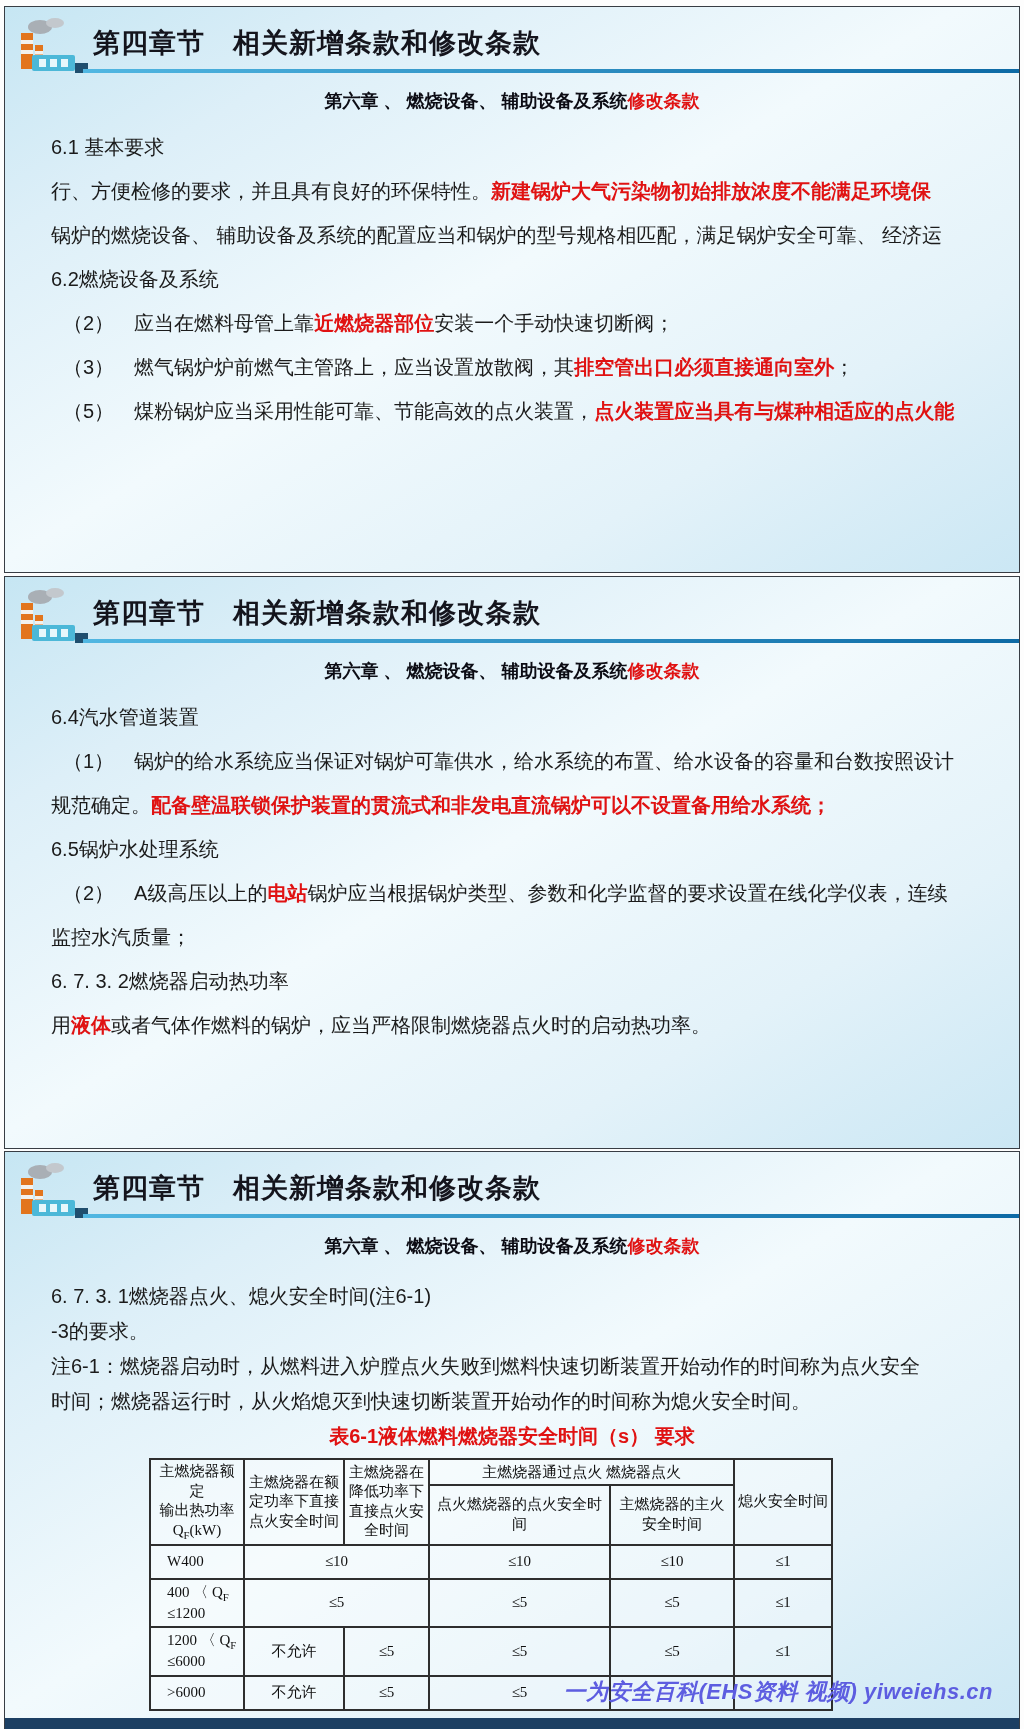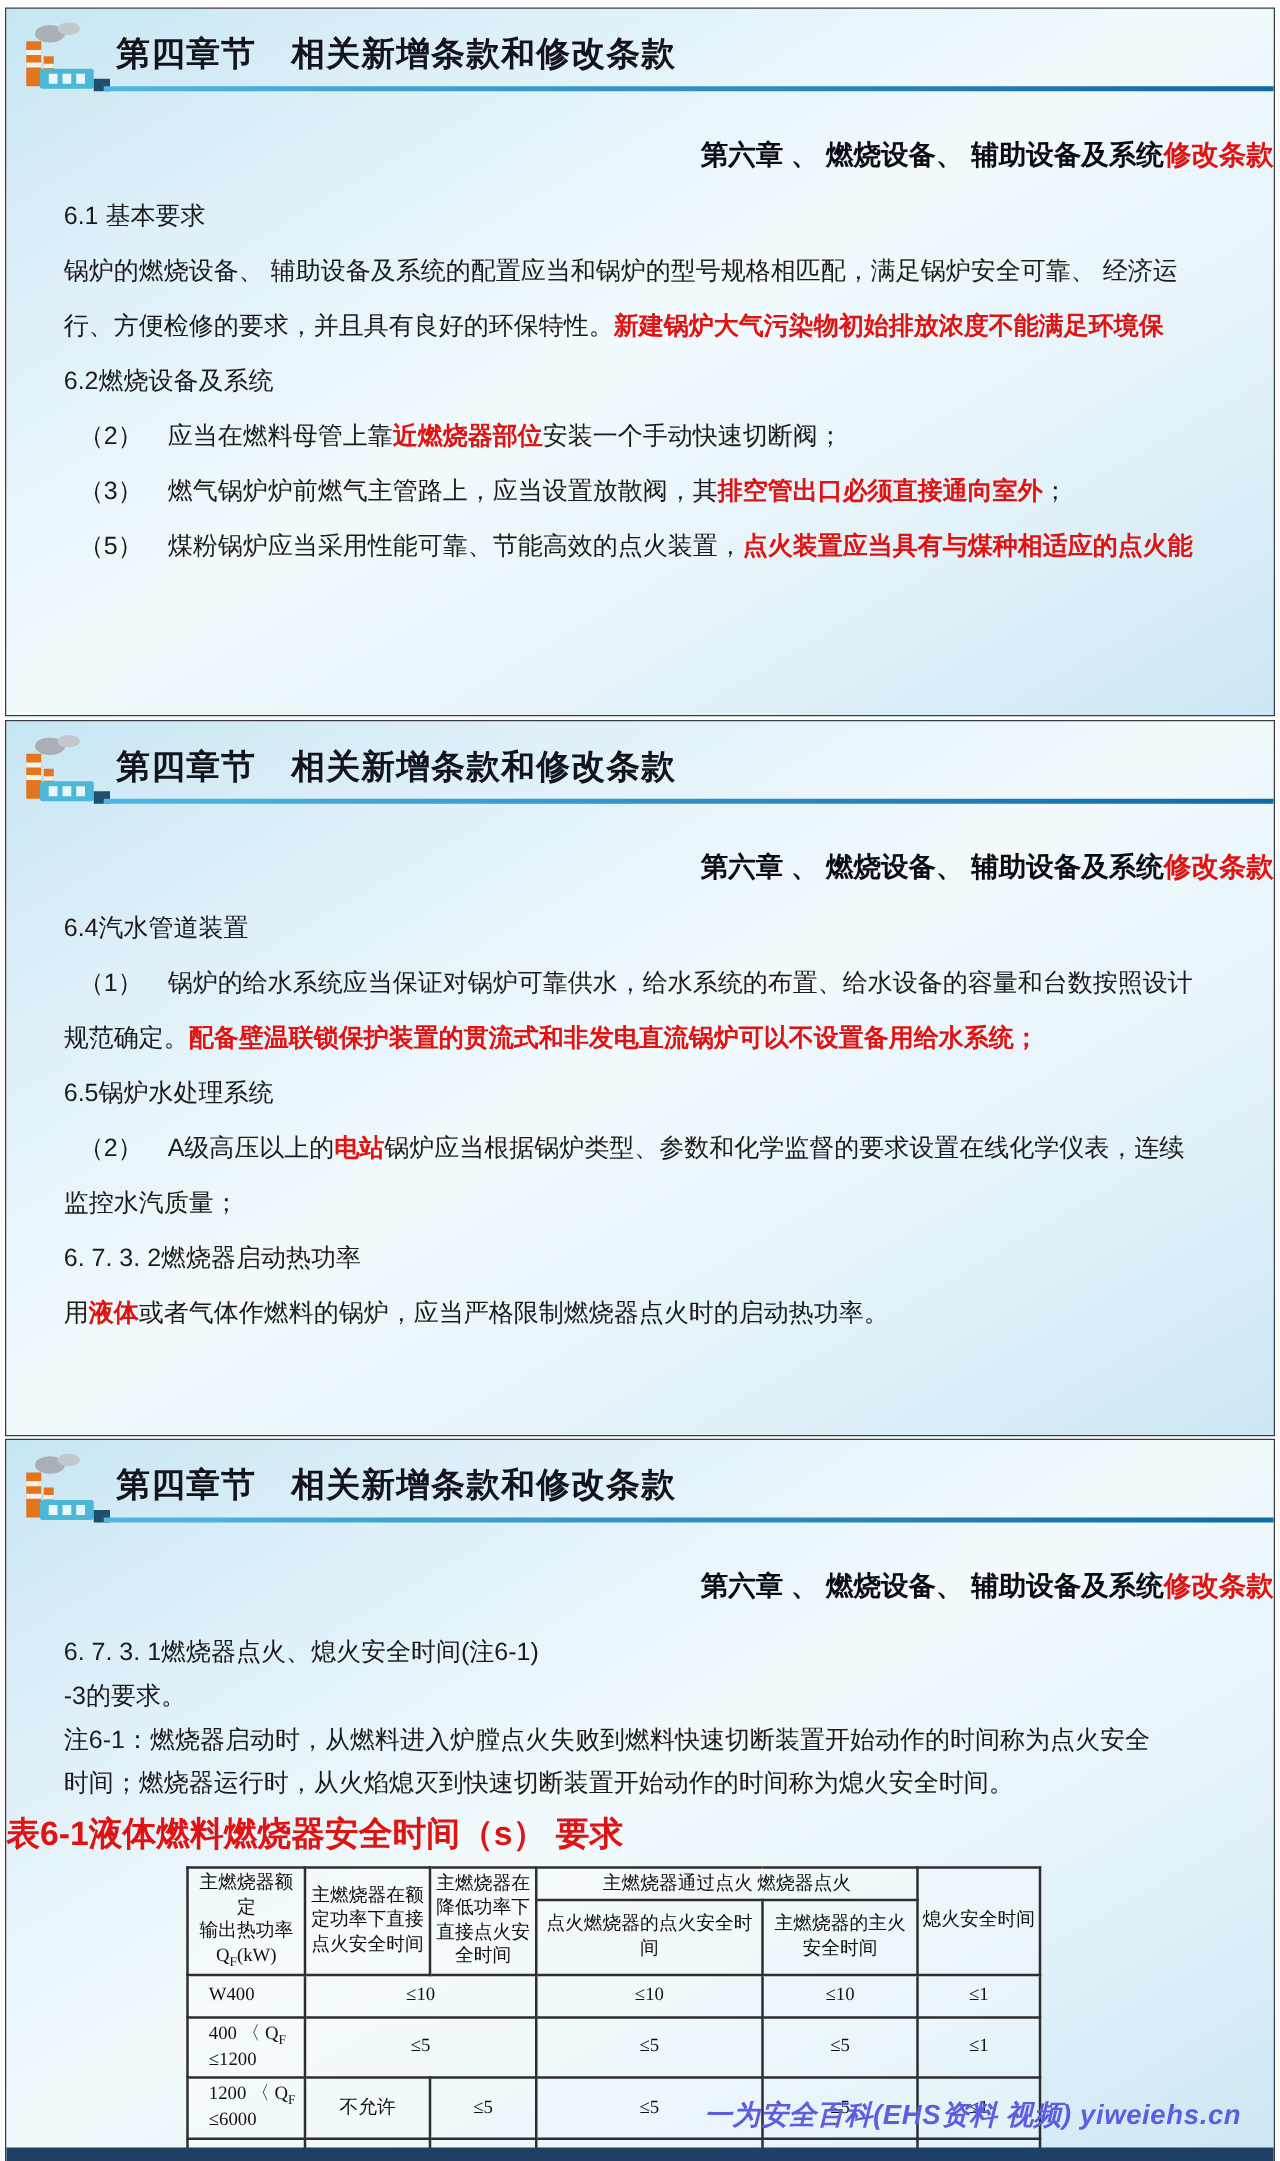--- a/index.html
+++ b/index.html
@@ -13,30 +13,30 @@
   }
   #slide-1{top:6px;height:565px}
   #slide-2{top:576px;height:571px}
   #slide-3{top:1151px;height:577px}
 
   .head{position:relative;height:74px}
   .factory{position:absolute;left:8px;top:10px}
   .slide-title{position:absolute;left:88px;top:18px;font-size:27px;font-weight:bold;color:#14141c;letter-spacing:1px;white-space:nowrap}
   .rule{position:absolute;left:78px;right:0;top:62px;height:4px;background:linear-gradient(90deg,#51b7e2,#0d6aa5)}
 
-  .subtitle{margin-top:28px;text-align:right;font-size:22px;font-weight:bold;color:#0c0c14;white-space:nowrap}
+  .subtitle{margin-top:8px;text-align:center;font-size:18px;font-weight:bold;color:#0c0c14;white-space:nowrap}
   .red{color:#e01212;font-weight:bold}
 
   .body{margin:12px 46px 0;font-size:20px;color:#1b1b1b}
   .para{line-height:44px;white-space:nowrap}
   .para.indent{padding-left:12px}
   #slide-3 .body{margin-top:21px}
   #slide-3 .para{line-height:35px}
 
-  .table-title{margin-top:4px;font-size:27px;font-weight:bold;color:#e01212;white-space:nowrap}
+  .table-title{margin-top:4px;text-align:center;font-size:20px;font-weight:bold;color:#e01212;white-space:nowrap}
 
   .btable{
     margin:8px 0 0 144px;border-collapse:collapse;table-layout:fixed;
     font-family:"Liberation Serif",serif;font-size:15px;color:#101010;text-align:center;
     background:rgba(255,255,255,0.30);
   }
   .btable th,.btable td{border:2px solid #2e2e2e;padding:3px 4px;font-weight:normal;line-height:1.3;overflow:hidden}
   .btable thead th{padding:2px 3px}
   .btable th.group{padding:0 2px;line-height:1.2;white-space:nowrap}
   .btable td.label{text-align:left;padding-left:16px}
@@ -69,22 +69,22 @@
       <rect x="62" y="46" width="13" height="10" fill="#1f4e6e"></rect>
     </svg>
     <div class="slide-title">第四章节　相关新增条款和修改条款</div>
     <div class="rule"></div>
   </div>
   <div class="subtitle">
     <span>第六章 、 燃烧设备、 辅助设备及系统</span><span class="red">修改条款</span>
   </div>
   <div class="body">
       <div class="para"><span>6.1 基本要求</span></div>
+      <div class="para"><span>行、方便检修的要求，并且具有良好的环保特性。</span><span class="red">新建锅炉大气污染物初始排放浓度不能满足环境保</span></div>
       <div class="para"><span>锅炉的燃烧设备、 辅助设备及系统的配置应当和锅炉的型号规格相匹配，满足锅炉安全可靠、 经济运</span></div>
-      <div class="para"><span>行、方便检修的要求，并且具有良好的环保特性。</span><span class="red">新建锅炉大气污染物初始排放浓度不能满足环境保</span></div>
       <div class="para"><span>6.2燃烧设备及系统</span></div>
       <div class="para indent"><span>（2）　应当在燃料母管上靠</span><span class="red">近燃烧器部位</span><span>安装一个手动快速切断阀；</span></div>
       <div class="para indent"><span>（3）　燃气锅炉炉前燃气主管路上，应当设置放散阀，其</span><span class="red">排空管出口必须直接通向室外</span><span>；</span></div>
       <div class="para indent"><span>（5）　煤粉锅炉应当采用性能可靠、节能高效的点火装置，</span><span class="red">点火装置应当具有与煤种相适应的点火能</span></div>
     </div>
 </section>
 
 <section class="slide" id="slide-2">
   <div class="head">
     <svg class="factory" width="78" height="58" viewBox="0 0 78 58">

